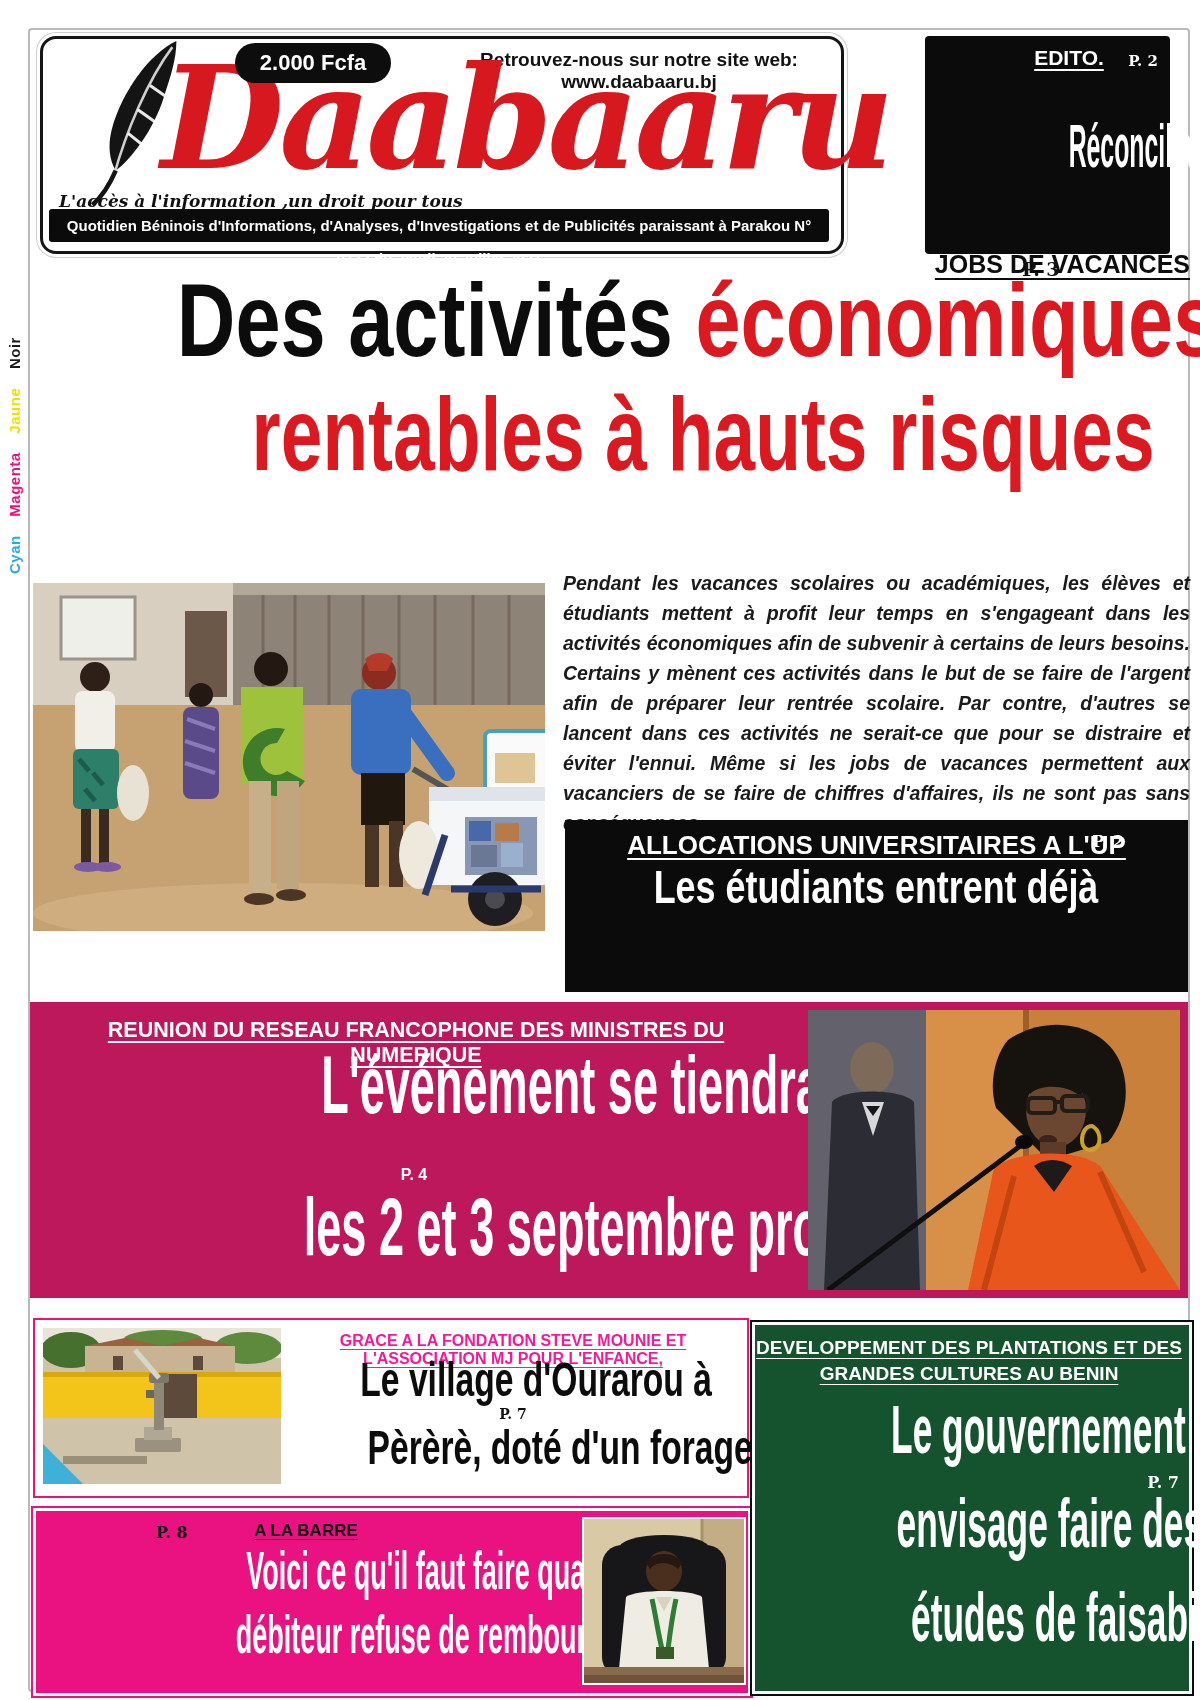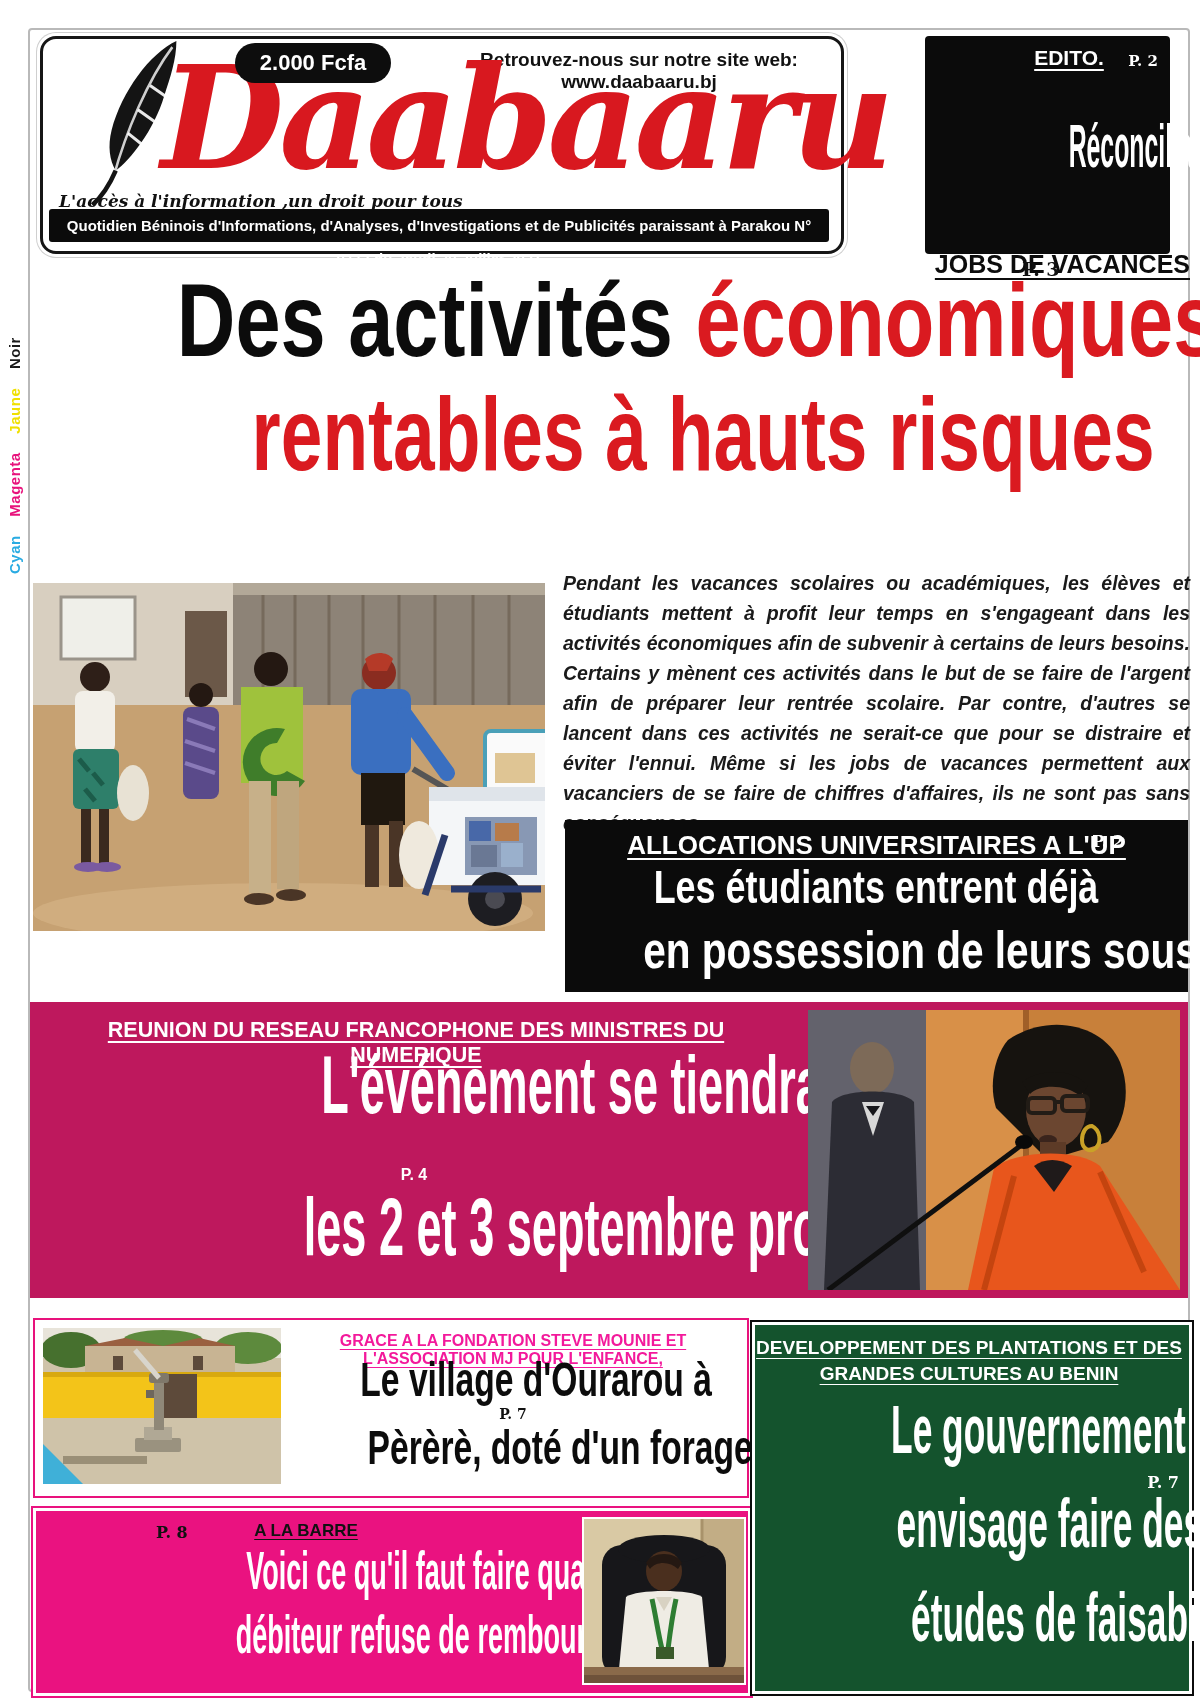--- a/index.html
+++ b/index.html
@@ -200,21 +200,20 @@
       <circle cx="462" cy="316" r="10" fill="#4a4a52"></circle>
     <path d="M418 306h90" stroke="#2a3a6a" stroke-width="7"></path>
   </svg>
 
   <p class="abs lead-intro">Pendant les vacances scolaires ou académiques, les élèves et étudiants mettent à profit leur temps en s'engageant dans les activités économiques afin de subvenir à certains de leurs besoins. Certains y mènent ces activités dans le but de se faire de l'argent afin de préparer leur rentrée scolaire. Par contre, d'autres se lancent dans ces activités ne serait-ce que pour se distraire et éviter l'ennui.  Même si les jobs de vacances permettent aux vacanciers de se faire de chiffres d'affaires, ils ne sont pas sans conséquences.</p>
 
   <div class="abs alloc">
     <div class="abs alloc-kicker">ALLOCATIONS UNIVERSITAIRES A L'UP</div>
     <div class="abs alloc-page">P. 2</div>
     <div class="abs alloc-l1"><span class="cond sx78">Les étudiants entrent déjà</span></div>
-    <div class="abs alloc-l2"><span class="cond sx78">en possession de leurs sous</span></div>
   </div>
 
   <div class="abs band">
     <div class="abs band-kicker">REUNION DU RESEAU FRANCOPHONE DES MINISTRES DU NUMERIQUE</div>
     <div class="abs band-l1"><span class="cond sx55">L'événement se tiendra au Bénin</span></div>
     <div class="abs band-page">P. 4</div>
     <div class="abs band-l2"><span class="cond sx55">les 2 et 3 septembre prochains</span></div>
 
     <svg class="abs band-photo" viewBox="0 0 372 280" preserveAspectRatio="none">
       <rect width="372" height="280" fill="#c8803a"></rect>

